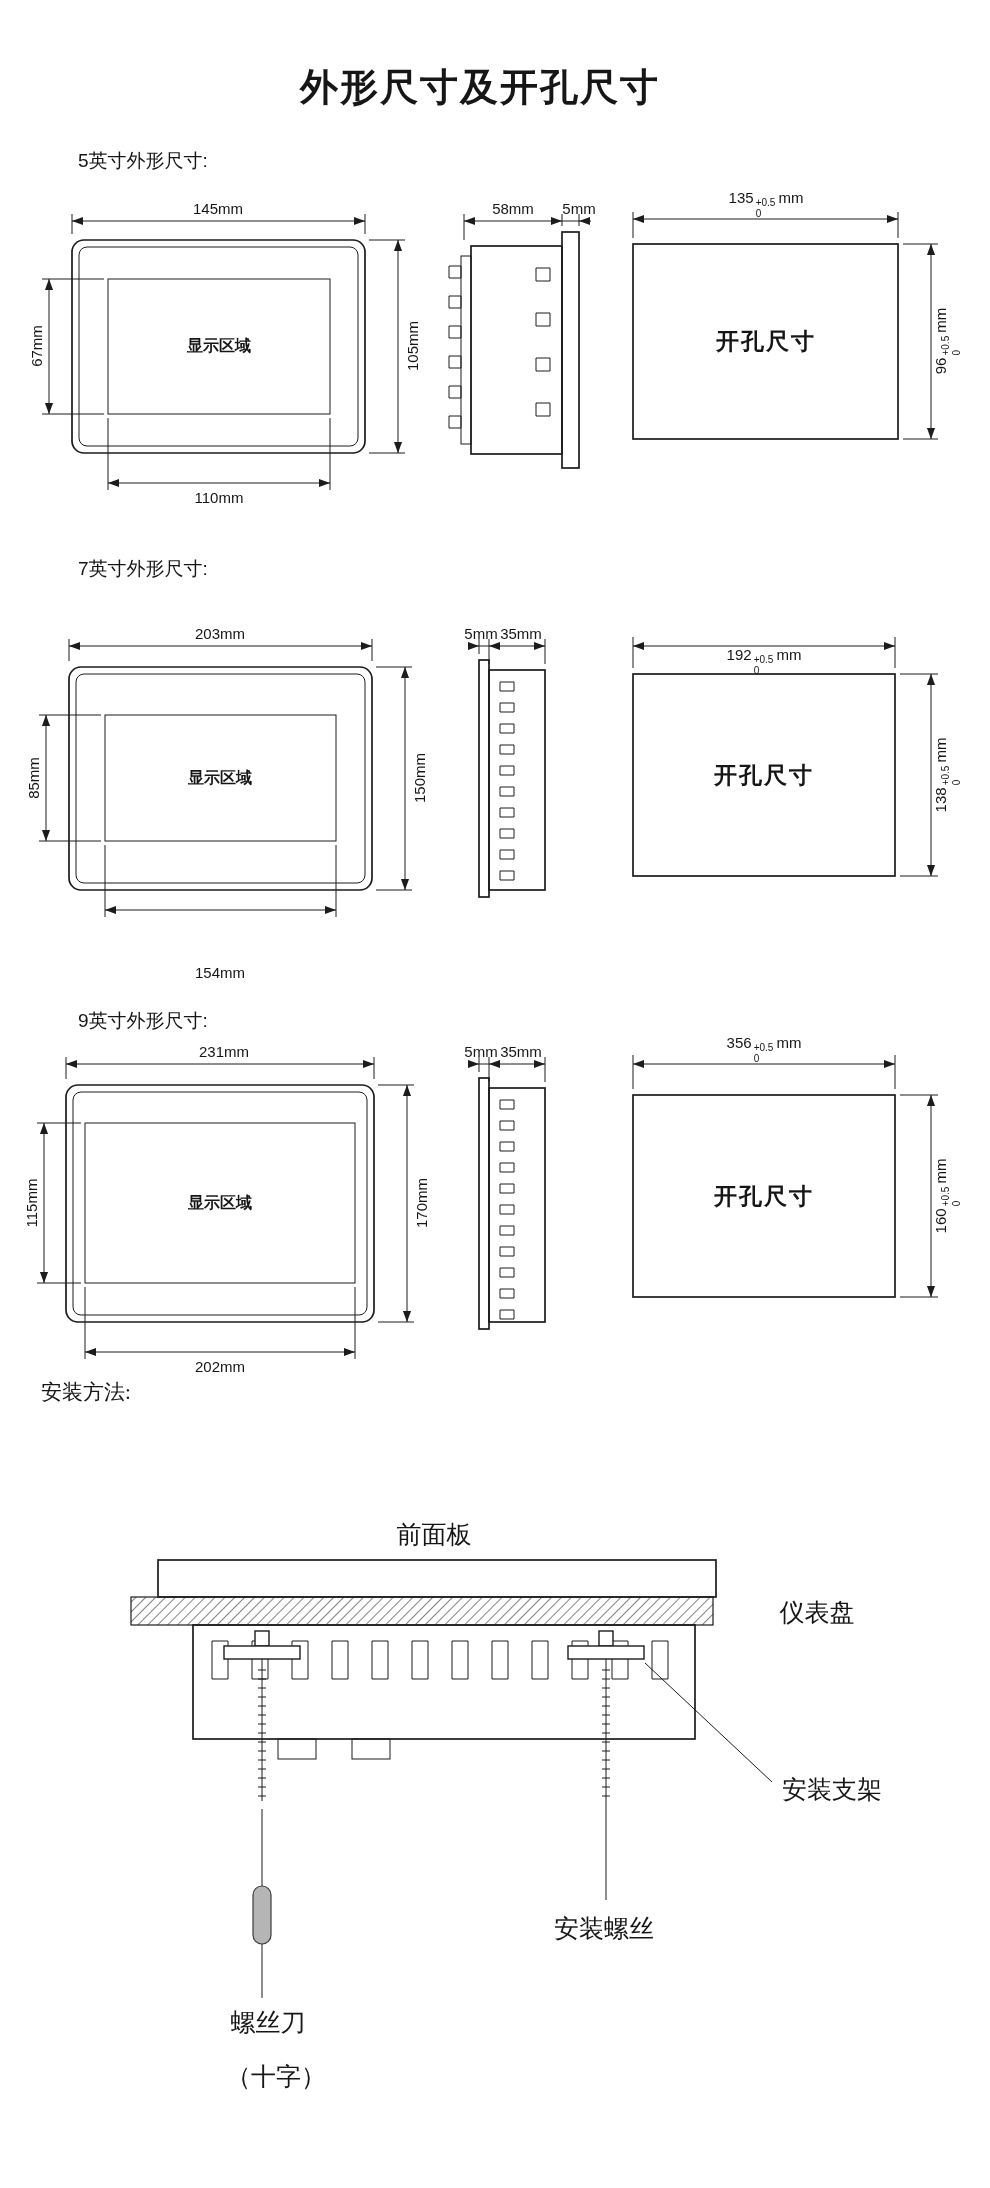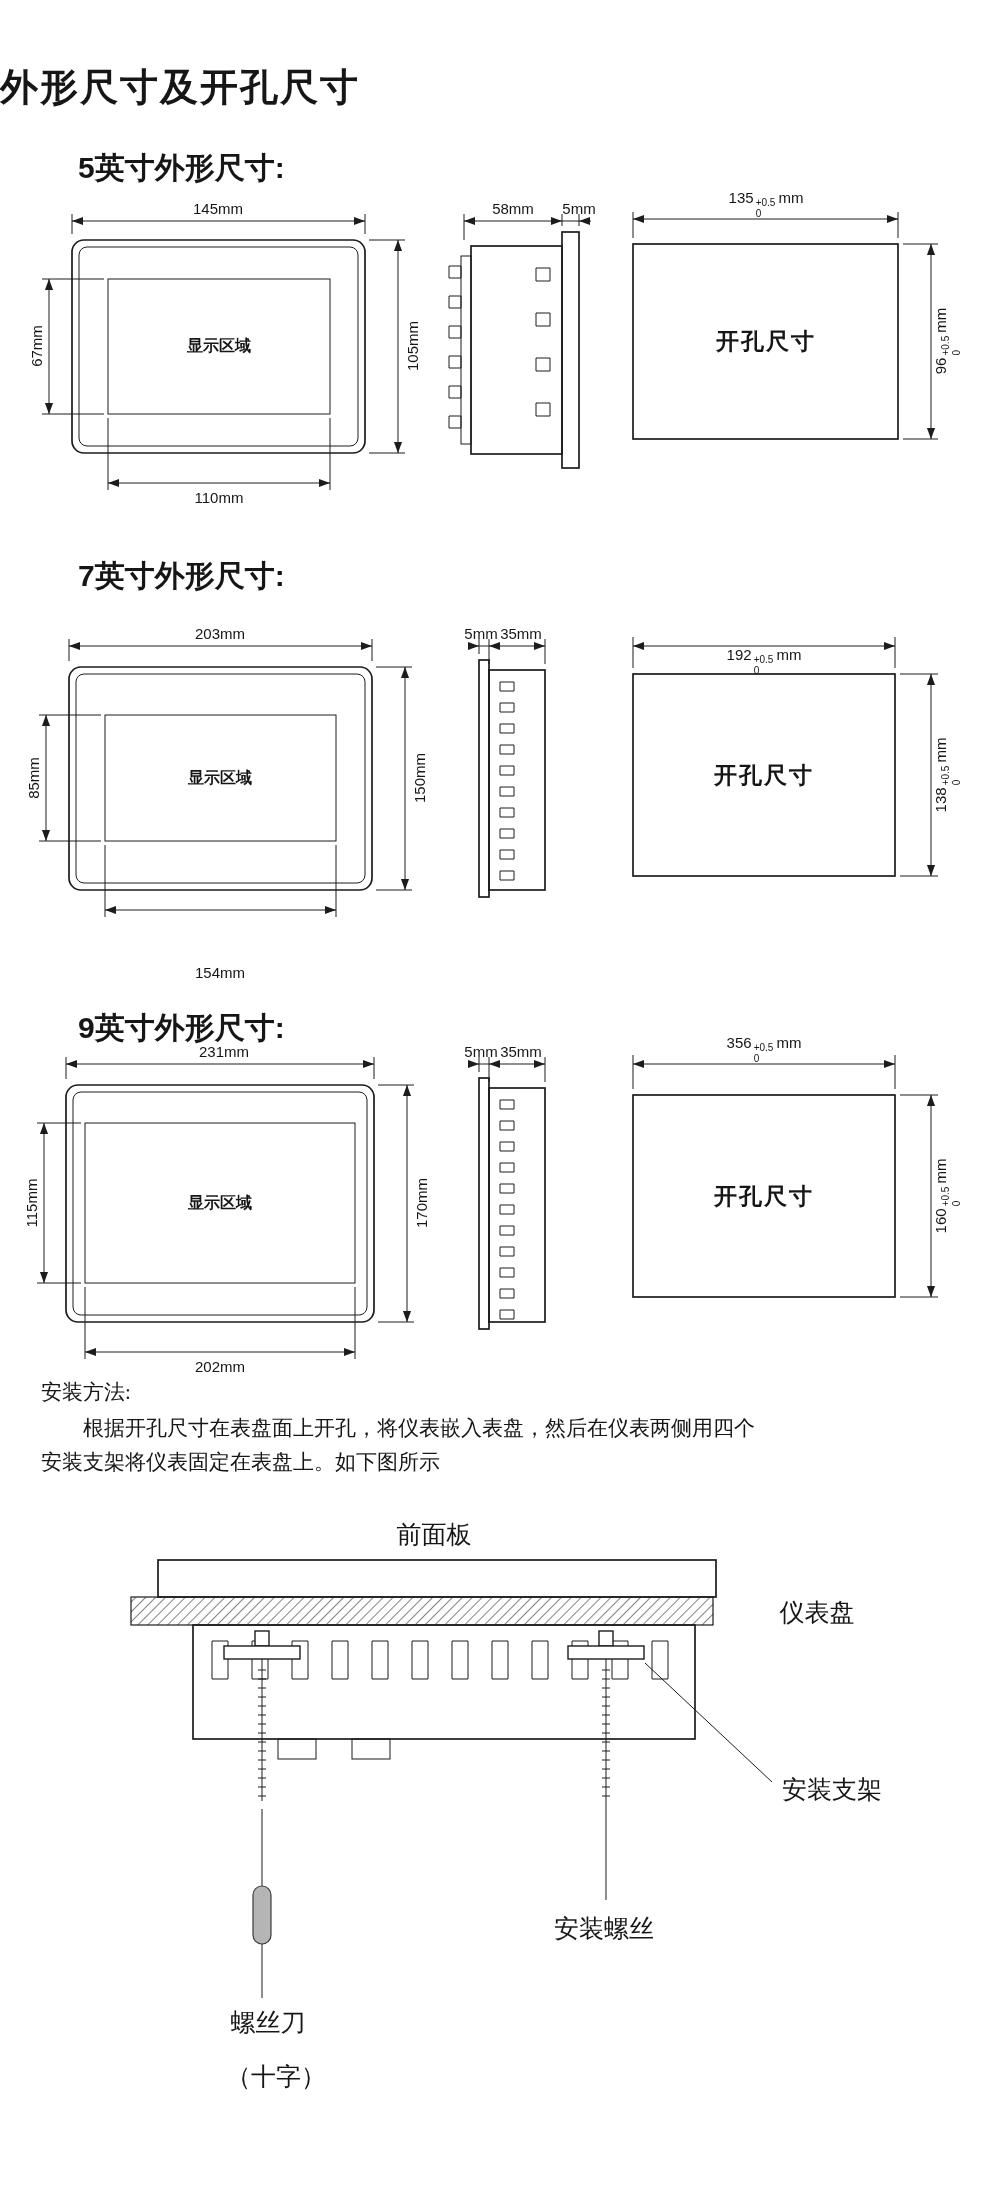--- a/index.html
+++ b/index.html
@@ -3,23 +3,23 @@
 <meta charset="utf-8">
 <style>
   *{margin:0;padding:0;box-sizing:border-box}
   html,body{background:#fff}
   #page{position:relative;width:990px;height:2188px;background:#fff;color:#161616;
         font-family:"Liberation Sans",sans-serif;overflow:hidden}
   svg.drawing{position:absolute;left:0;top:0}
   .ln{stroke:#1c1c1c;stroke-width:1;fill:none}
   .ln2{stroke:#1c1c1c;stroke-width:1.7;fill:none}
   .fillw{fill:#fff;stroke:#1c1c1c;stroke-width:1.4}
-  .title{position:absolute;left:0;top:62px;width:960px;
+  .title{position:absolute;left:0;top:62px;width:960px;text-align:center;
          font-size:38px;font-weight:bold;letter-spacing:2px}
-  .hd{position:absolute;font-size:30px;font-weight:bold;white-space:nowrap}
+  .hd{position:absolute;font-size:19px;font-weight:normal;white-space:nowrap}
   .lbl{position:absolute;transform:translate(-50%,-50%);white-space:nowrap;line-height:1}
   .vlbl{transform:translate(-50%,-50%) rotate(-90deg)}
   .dim{font-size:15px}
   .tolstack{display:inline-flex;flex-direction:column;font-size:10px;line-height:1.05;
             text-align:left;margin:0 2px;vertical-align:-3px}
   .unit{margin-left:1px}
   .area{font-size:16px;font-weight:bold;font-family:"Liberation Serif",serif}
   .cut{font-size:23px;font-weight:bold;font-family:"Liberation Serif",serif;letter-spacing:2px}
   .body-text{position:absolute;font-family:"Liberation Serif",serif;font-size:21px;line-height:1.6}
   .big-label{font-family:"Liberation Serif",serif;font-size:25px}
@@ -256,21 +256,20 @@
       </span><span class="unit">mm</span>
   </div>
   <div class="lbl vlbl dim" style="left:947px;top:1196px">
     <span>160</span><span class="tolstack">
         <span>+0.5</span>
         <span>0</span>
       </span><span class="unit">mm</span>
   </div>
 
   <div class="body-text" style="left:41px;top:1376px">安装方法:</div>
-  <div class="body-text" style="left:41px;top:1412px;width:730px;text-indent:2em">根据开孔尺寸在表盘面上开孔，将仪表嵌入表盘，然后在仪表两侧用四个安装支架将仪表固定在表盘上。如下图所示</div>
   <div class="lbl big-label" style="left:434px;top:1534px">前面板</div>
   <div class="lbl big-label" style="left:817px;top:1612px">仪表盘</div>
   <div class="lbl big-label" style="left:832px;top:1789px">安装支架</div>
   <div class="lbl big-label" style="left:604px;top:1928px">安装螺丝</div>
   <div class="lbl big-label" style="left:268px;top:2022px">螺丝刀</div>
   <div class="lbl big-label" style="left:276px;top:2076px">（十字）</div>
 
 </div>
 
 </body></html>

